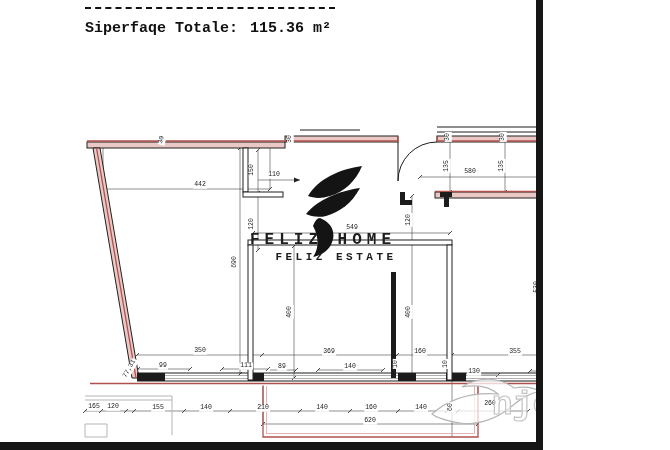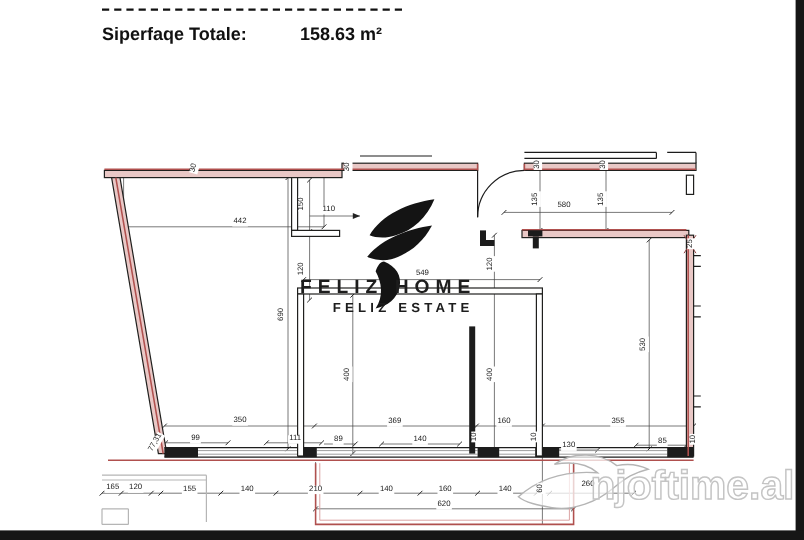--- a/index.html
+++ b/index.html
@@ -1,17 +1,17 @@
 <!DOCTYPE html>
 <html><head>
 <meta charset="utf-8">
 <style>
   html,body{margin:0;padding:0;background:#fff;}
-  .page{position:relative;width:670px;height:450px;background:#fff;overflow:hidden;
-        font-family:Liberation Sans, sans-serif;}
+  .page{position:relative;width:543px;height:450px;background:#fff;overflow:hidden;
+        font-family:Liberation Mono, monospace;}
   
   .edge-right{position:absolute;right:0;top:0;width:7px;height:450px;background:#161616;}
   .edge-bottom{position:absolute;left:0;top:442px;width:670px;height:8px;background:#161616;}
   
   .hdr-dash{position:absolute;left:85px;top:7px;width:250px;height:0;
             border-top:2px dashed #111;}
   .hdr-label{position:absolute;left:85px;top:20px;font-size:15px;font-weight:bold;color:#111;}
   .hdr-value{position:absolute;left:250px;top:20px;font-size:15px;font-weight:bold;color:#111;}
   
   .plan-svg{position:absolute;left:0;top:0;}
@@ -42,21 +42,21 @@
            color:rgba(255,255,255,0.55);-webkit-text-stroke:1.2px #c4c4c4;
            letter-spacing:0px;}
 </style>
 </head>
 <body>
 
 <div class="page">
 
   <div class="hdr-dash"></div>
   <div class="hdr-label">Siperfaqe Totale:</div>
-  <div class="hdr-value">158.63 m²</div>
+  <div class="hdr-value">115.36 m²</div>
 
   <svg class="plan-svg" width="670" height="450" viewBox="0 0 670 450">
 
     <g>
       <path class="dim" d="M103 189 H270 M253 233 H450 M420 177 H560 M258 180 H300
         M240 148 V374 M258 150 V250 M294 246 V378 M412 196 V378 M541 200 V374
         M450 140 V192 M505 140 V192 M137 355 H578 M85 411 H528 M263 424 H478
         M138 369 H190 M222 369 H268 M270 370 H296 M318 370 H383 M452 375 H498 M530 371 H572
         M103 148 V189 M270 148 V189"></path>
       <path class="dim" d="M452 380 V437 M263 385 V424 M478 385 V424"></path>

